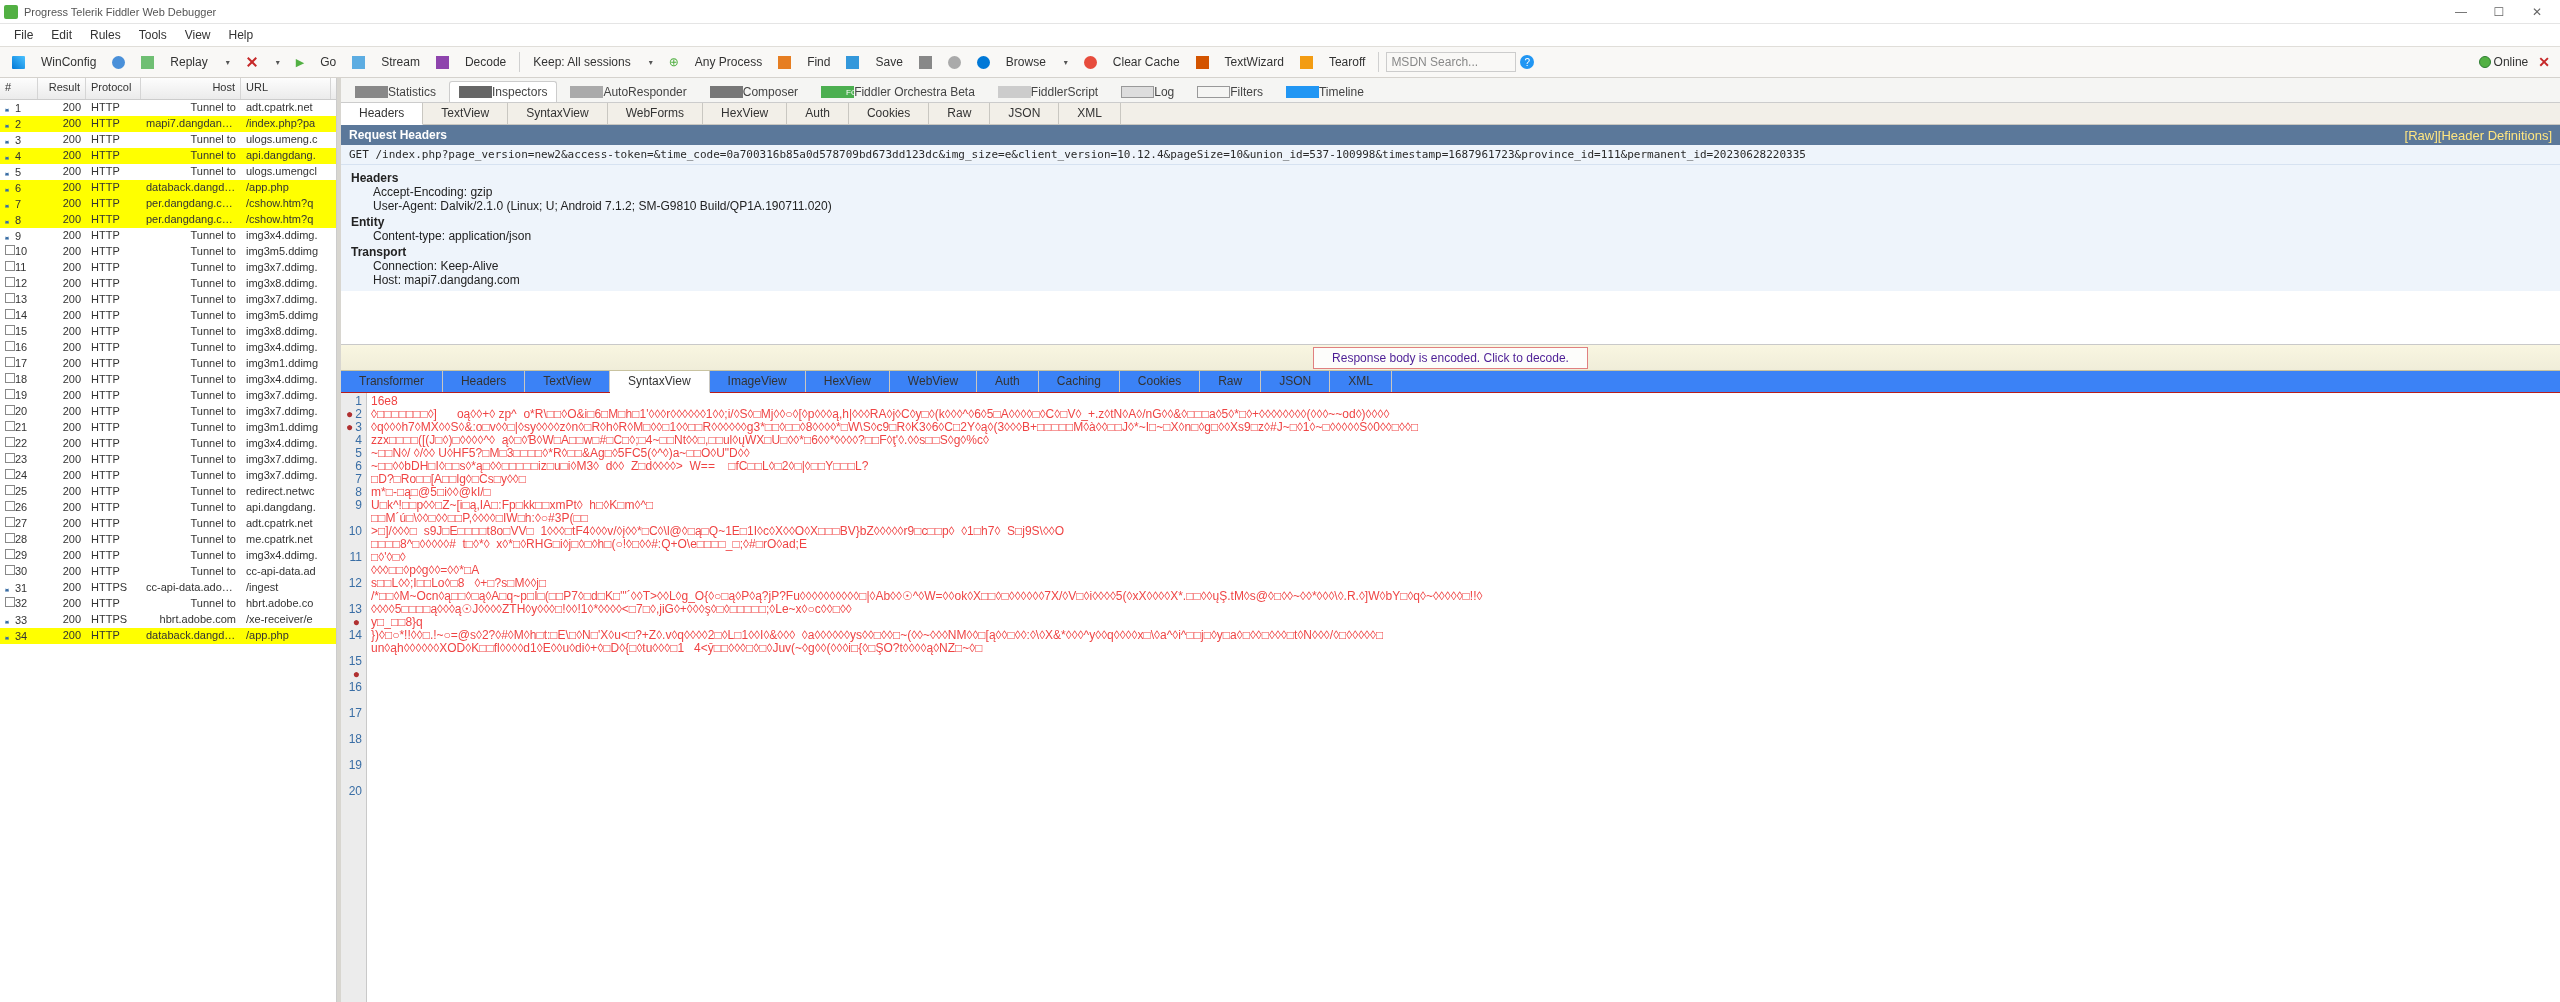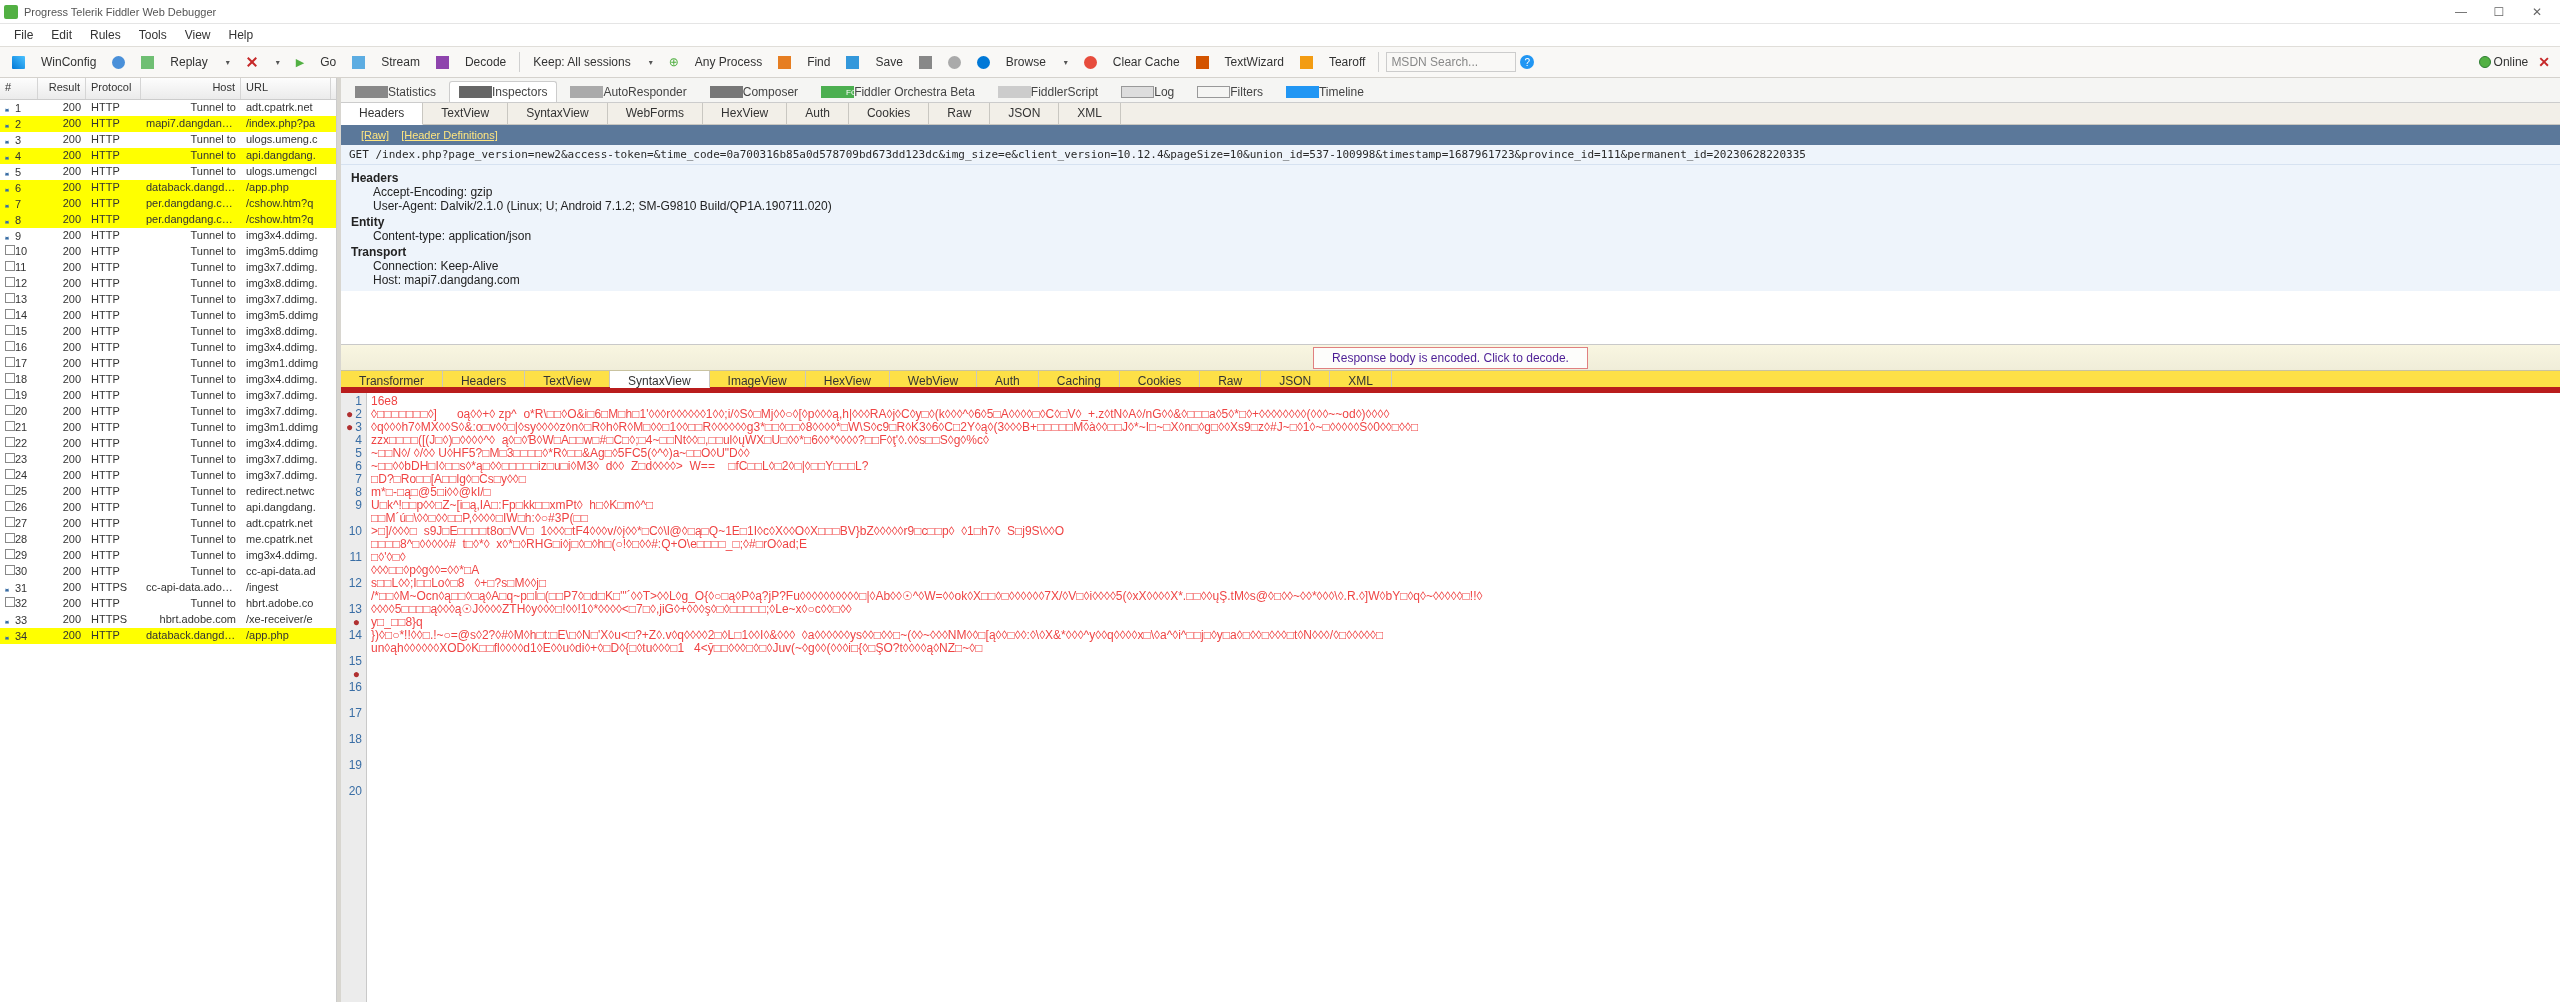--- a/index.html
+++ b/index.html
@@ -34,29 +34,29 @@
 .inspector { flex:1; display:flex; flex-direction:column; overflow:hidden; }
 .insp-tabs { height:25px; display:flex; align-items:flex-end; gap:3px; padding:2px 4px 0 4px; background:#f5f5f3; border-bottom:1px solid #ccc; }
 .insp-tab { display:flex; align-items:center; padding:3px 9px; color:#444; border:1px solid transparent; border-bottom:none; border-radius:3px 3px 0 0; cursor:default; }
 .insp-tab.active { background:#fff; border-color:#ccc; }
 .insp-tab .ic { width:33px; height:12px;padding-left:28px; }
 .sub-tabs { height:22px; display:flex; background:#f2efe8; border-bottom:1px solid #c9c7c1; }
 .sub-tab { padding:3px 18px; color:#333; border-right:1px solid #c9c7c1; cursor:default; }
 .sub-tab.active { background:#fff; border-bottom:1px solid #fff; margin-bottom:-1px; }
 .req-hdr-bar { height:20px; background:#5b789a; color:#fff; display:flex; align-items:center; padding:0 8px; }
 .req-hdr-bar .title { flex:1; font-weight:bold; }
-.req-hdr-bar a { color:#ffe680; margin-left:12px; font-size:11px;text-decoration:underline; }
+.req-hdr-bar a { color:#ffe680; font-size:13px; }
 .req-url { padding:3px 8px; background:#eef4fb; color:#2a2a2a; font-family:Consolas,monospace; font-size:11px; white-space:nowrap; overflow:hidden; border-bottom:1px solid #d6e2f1; }
 .req-tree { flex:0 0 auto; padding:4px 10px 4px 10px; background:#eef4fb; font-family:Tahoma,sans-serif; font-size:11px; color:#222; overflow:auto; }
 .req-tree .grp { font-weight:bold; margin-top:2px; }
 .req-tree .kv { margin-left:22px; font-weight:normal; }
 .req-tree-wrap { height:180px; display:flex; flex-direction:column; border-bottom:1px solid #c9c9c9; }
 .decode-bar { height:26px; background:linear-gradient(#f9f6e1,#f0edd9); display:flex; align-items:center; justify-content:center; border-bottom:1px solid #c9c3a0; }
 .decode-box { border:1px solid #e08080; padding:3px 18px; color:#4c1d95; cursor:default; background:#fdfdfb; }
-.resp-tabs { height:22px; display:flex; background:#fde047; border-bottom:6px solid #b91c1c; }
+.resp-tabs { height:22px; display:flex; background:#3b82f6; border-bottom:1px solid #b91c1c; }
 .syntax-view { flex:1; display:flex; overflow:hidden; font-family:Consolas,'Courier New',monospace; font-size:11px; }
 .gutter { width:26px; background:#ececec; border-right:1px solid #c9c9c9; text-align:right; color:#3a6ea5; padding:2px 4px 0 0; line-height:13px; }
 .gutter .bp { color:#b03030; display:inline-block; width:8px; margin-right:2px; }
 .code { flex:1; padding:2px 4px; color:#ef4444; white-space:pre; overflow:hidden; line-height:13px; }
 .code-line { height:13px; overflow:hidden; }
 .ico-win { background:linear-gradient(45deg,#0078d7,#4cc2ff); border-radius:1px; }
 .ico-comment { background:#4a90d9; border-radius:50%; }
 .ico-replay { background:#6fbf73; }
 .ico-x { width:12px; height:12px; position:relative; }
 .ico-x::before,.ico-x::after { content:""; position:absolute; left:5px; top:0; width:2px; height:12px; background:#c62828; }
@@ -482,20 +482,21 @@
         <div class="sub-tab">SyntaxView</div>
         <div class="sub-tab">WebForms</div>
         <div class="sub-tab">HexView</div>
         <div class="sub-tab">Auth</div>
         <div class="sub-tab">Cookies</div>
         <div class="sub-tab">Raw</div>
         <div class="sub-tab">JSON</div>
         <div class="sub-tab">XML</div>
       </div>
     <div class="req-hdr-bar">
+      <span class="title">Request Headers</span>
       <a>[Raw]</a>
       <a>[Header Definitions]</a>
     </div>
     <div class="req-url">GET /index.php?page_version=new2&amp;access-token=&amp;time_code=0a700316b85a0d578709bd673dd123dc&amp;img_size=e&amp;client_version=10.12.4&amp;pageSize=10&amp;union_id=537-100998&amp;timestamp=1687961723&amp;province_id=111&amp;permanent_id=20230628220335</div>
     <div class="req-tree-wrap">
       <div class="req-tree" id="req-tree">
           <div class="grp">Headers</div>
           <div class="kv">Accept-Encoding: gzip</div>
           <div class="kv">User-Agent: Dalvik/2.1.0 (Linux; U; Android 7.1.2; SM-G9810 Build/QP1A.190711.020)</div>
           <div class="grp">Entity</div>

